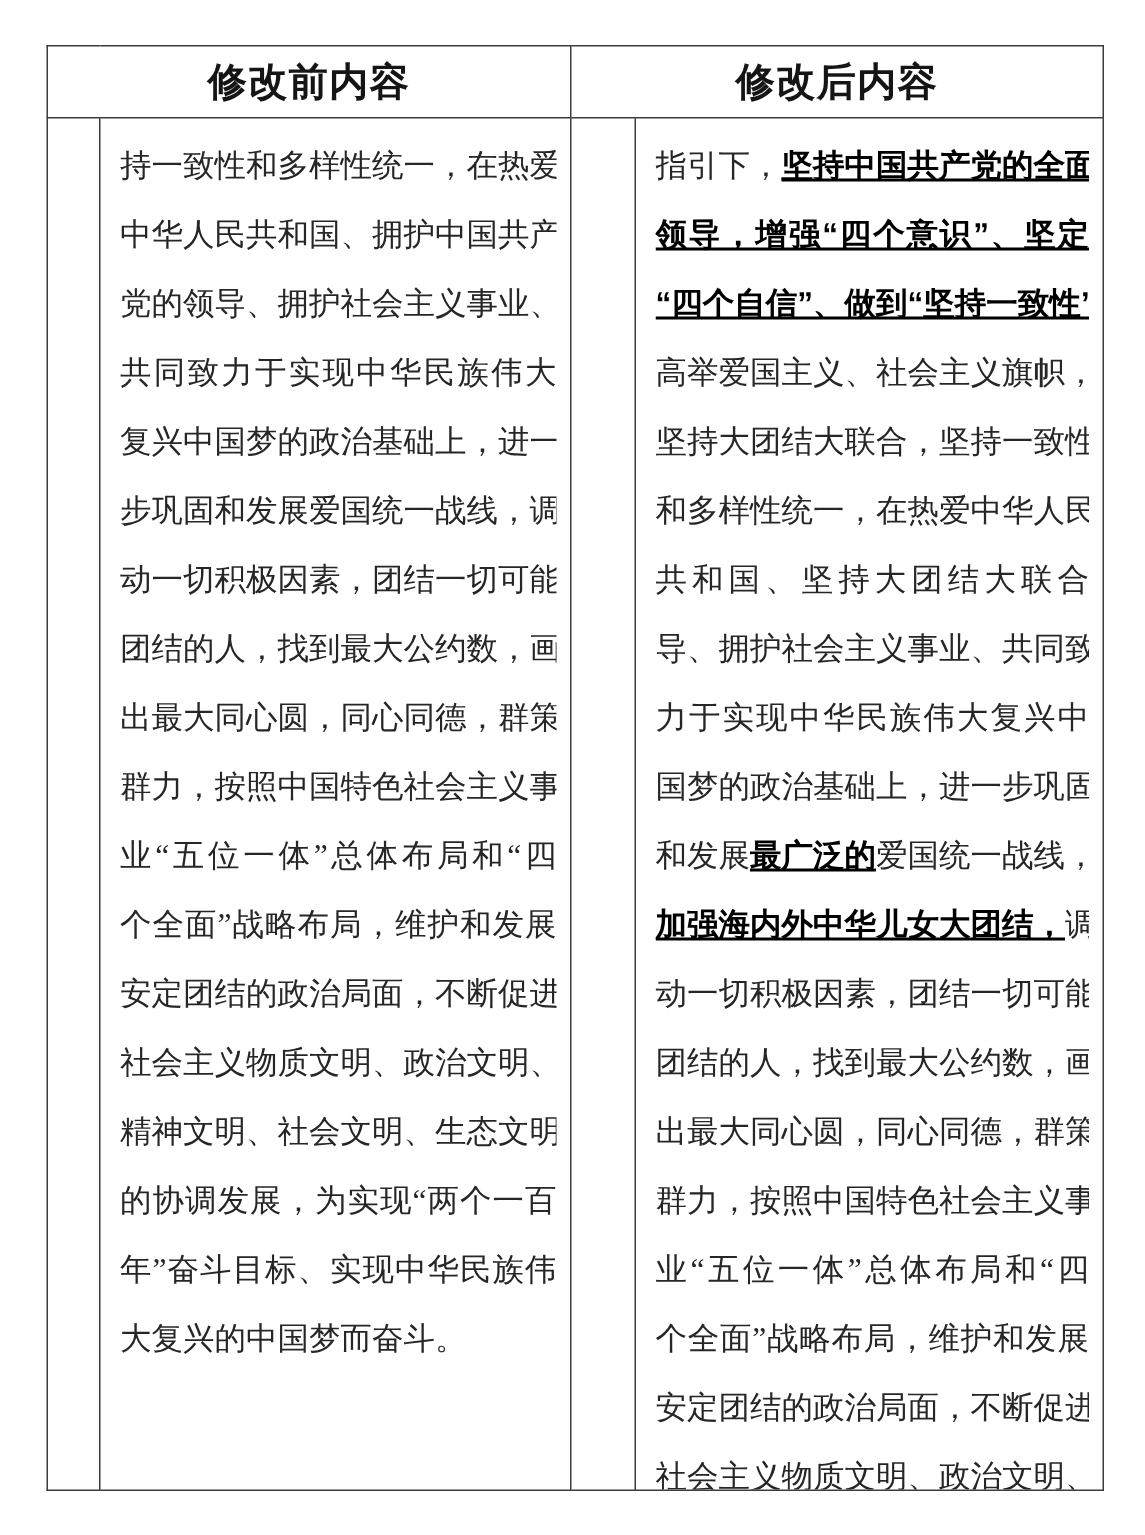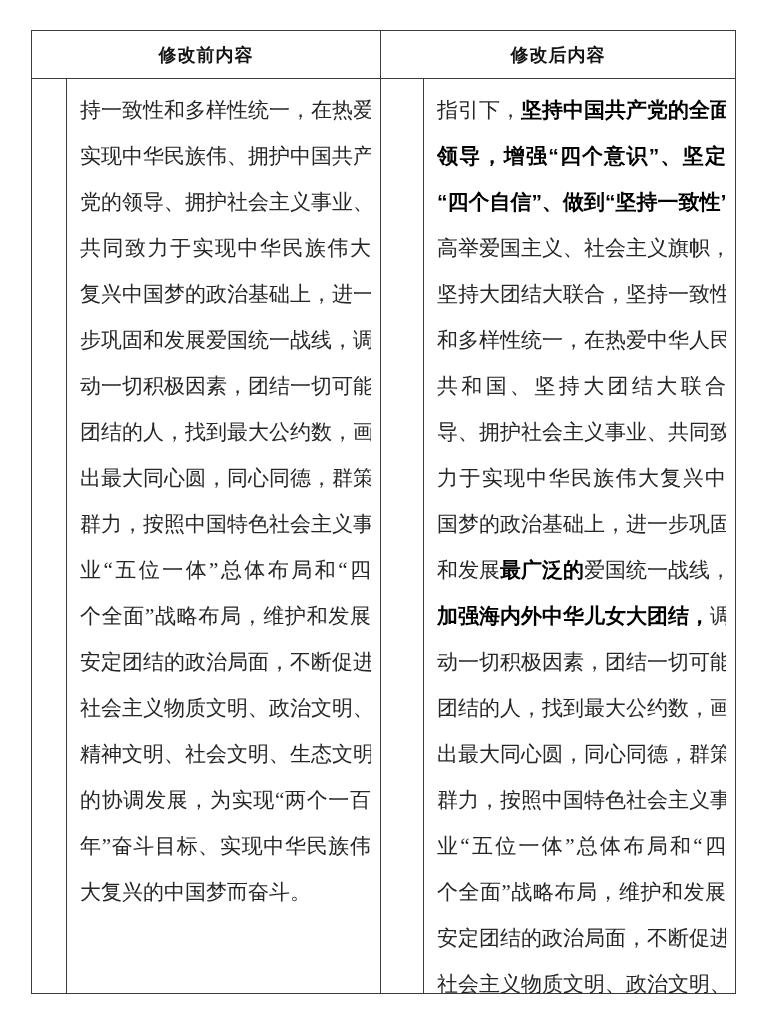--- a/index.html
+++ b/index.html
@@ -29,21 +29,21 @@
     table-layout:fixed;
   }
   table.cmp th, table.cmp td{
     border:1.5px solid var(--border-color);
     padding:0;
   }
   th.hdr{
     height:48px;
     font-family:Liberation Mono, monospace;
     font-weight:bold;
-    font-size:18px;
+    font-size:26px;
     color:#151515;
     text-align:center;
     vertical-align:middle;
     letter-spacing:1px;
   }
   td.body-cell{
     height:915px;
     vertical-align:top;
     overflow:hidden;
     margin-top:38px;
@@ -65,20 +65,21 @@
     overflow:hidden;
   }
   .ln.noj{
     text-align:center;
     text-align-last:left;
   }
   .seg-b{
     font-weight:bold;
     font-family:"Liberation Sans", sans-serif;
     color:var(--bold-color);
+    text-decoration:underline;
   }
 </style>
 </head>
 <body>
 
 <div class="page">
   <table class="cmp">
     <colgroup>
       <col style="width:35px">
       <col style="width:314px">
@@ -88,21 +89,21 @@
     <tbody>
       <tr>
         <th class="hdr" colspan="2">修改前内容</th>
         <th class="hdr" colspan="2">修改后内容</th>
       </tr>
       <tr>
         <td class="body-cell"></td>
         <td class="body-cell">
           <div class="cell-wrap" id="before-lines">
               <div class="ln"><span>持一致性和多样性统一，在热爱</span></div>
-              <div class="ln"><span>实现中华民族伟、拥护中国共产</span></div>
+              <div class="ln"><span>中华人民共和国、拥护中国共产</span></div>
               <div class="ln"><span>党的领导、拥护社会主义事业、</span></div>
               <div class="ln"><span>共同致力于实现中华民族伟大</span></div>
               <div class="ln"><span>复兴中国梦的政治基础上，进一</span></div>
               <div class="ln"><span>步巩固和发展爱国统一战线，调</span></div>
               <div class="ln"><span>动一切积极因素，团结一切可能</span></div>
               <div class="ln"><span>团结的人，找到最大公约数，画</span></div>
               <div class="ln"><span>出最大同心圆，同心同德，群策</span></div>
               <div class="ln"><span>群力，按照中国特色社会主义事</span></div>
               <div class="ln"><span>业“五位一体”总体布局和“四</span></div>
               <div class="ln"><span>个全面”战略布局，维护和发展</span></div>

